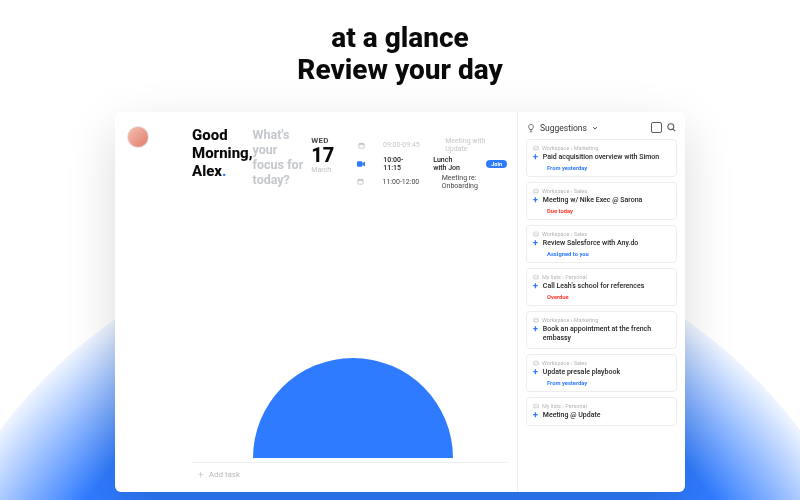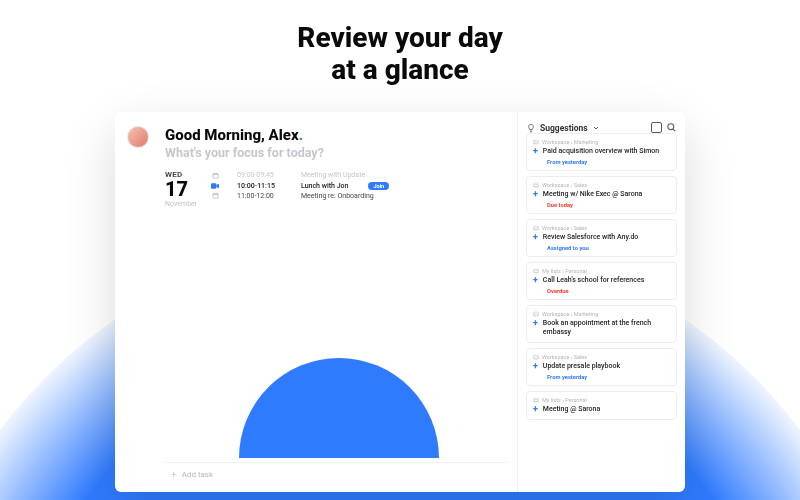--- a/index.html
+++ b/index.html
@@ -42,21 +42,21 @@
   .avatar {
     width: 22px; height: 22px; border-radius: 50%;
     background: linear-gradient(135deg,#f4c1b0,#e07b6d);
     border: 1px solid #e9e3de;
   }
   
   .main {
     flex: 1 1 auto; min-width: 0;
     padding: 14px 10px 0 4px;
     position: relative;
-    display: flex; flex-direction: column;
+    display: flex; flex-direction: row; margin-left: 27px;
   }
   .greeting { font-size: 15px; font-weight: 800; color: #0a0a0a; }
   .greeting .dot { color: #2f7bff; }
   .prompt { font-size: 12.5px; font-weight: 700; color: #c4c7cc; margin-top: 1px; }
   .day-row { display: flex; gap: 10px; margin-top: 10px; }
   .date-block { width: 36px; text-align: left; }
   .dow { font-size: 8px; font-weight: 700; color: #4a4a4a; letter-spacing: 0.3px; }
   .daynum { font-size: 20px; font-weight: 800; color: #0a0a0a; line-height: 1; }
   .month { font-size: 7px; color: #c2c2c2; margin-top: 1px; }
   .agenda { flex: 1; font-size: 7px; color: #444; }
@@ -85,21 +85,22 @@
   }
   
   .side {
     flex: 0 0 168px; width: 168px;
     border-left: 1px solid #f0f0f0;
     display: flex; flex-direction: column;
     padding: 10px 8px 0 8px;
   }
   .side-head {
     display: flex; align-items: center; gap: 4px;
-    font-size: 8.5px; color: #333; font-weight: 700;
+    font-size: 8.5px; color: #333; font-weight: 400;
+    margin-bottom: 6px;
   }
   .side-head .spacer { flex: 1; }
   .side-head svg, .side-head .hic { color: #5a5a5a; }
   .hic { width: 11px; height: 11px; border: 1.2px solid #5a5a5a; border-radius: 2px; }
   .cards { flex: 1; overflow: hidden; display: flex; flex-direction: column; gap: 5px; }
   .card {
     border: 1px solid #ededed; border-radius: 4px;
     padding: 5px 6px 5px 6px;
   }
   .card-bc { font-size: 5.5px; color: #b5b5b5; display: flex; align-items: center; gap: 3px; }
@@ -112,41 +113,41 @@
   .red { color: #ff3b30; }
   
   .svg { display: inline-block; vertical-align: middle; }
 </style>
 </head>
 <body>
 
 <div class="bg-circle"></div>
 
 <div class="marketing-heading">
+  <div>at a glance</div>
   <div>Review your day</div>
-  <div>at a glance</div>
 </div>
 
 <div class="app-window">
 
   <div class="rail">
     <div class="avatar"></div>
   </div>
 
   <div class="main">
     <div class="greeting">
       <span>Good Morning, Alex</span><span class="dot">.</span>
     </div>
     <div class="prompt">What's your focus for today?</div>
 
     <div class="day-row">
       <div class="date-block">
         <div class="dow">WED</div>
         <div class="daynum">17</div>
-        <div class="month">November</div>
+        <div class="month">March</div>
       </div>
       <div class="agenda">
         <div class="agenda-row muted">
           <span class="ic">
             <svg class="svg" width="7" height="7" viewBox="0 0 24 24" fill="none" stroke="currentColor" stroke-width="2.5">
                 <rect x="3" y="5" width="18" height="16" rx="2"></rect>
                 <path d="M3 9h18M8 3v4M16 3v4"></path>
               </svg>
           </span>
           <span class="time">09:00-09:45</span>
@@ -288,19 +289,19 @@
         <div class="card">
           <div class="card-bc">
             <svg class="svg" width="6" height="6" viewBox="0 0 24 24" fill="none" stroke="currentColor" stroke-width="2">
               <rect x="3" y="4" width="18" height="14" rx="2"></rect>
               <rect x="3" y="10" width="18" height="10" rx="2"></rect>
             </svg>
             <span>My lists › Personal</span>
           </div>
           <div class="card-body">
             <span class="plus">+</span>
-            <span class="card-title">Meeting @ Sarona</span>
+            <span class="card-title">Meeting @ Update</span>
           </div>
         </div>
       </div>
   </div>
 
 </div>
 
 </body></html>

